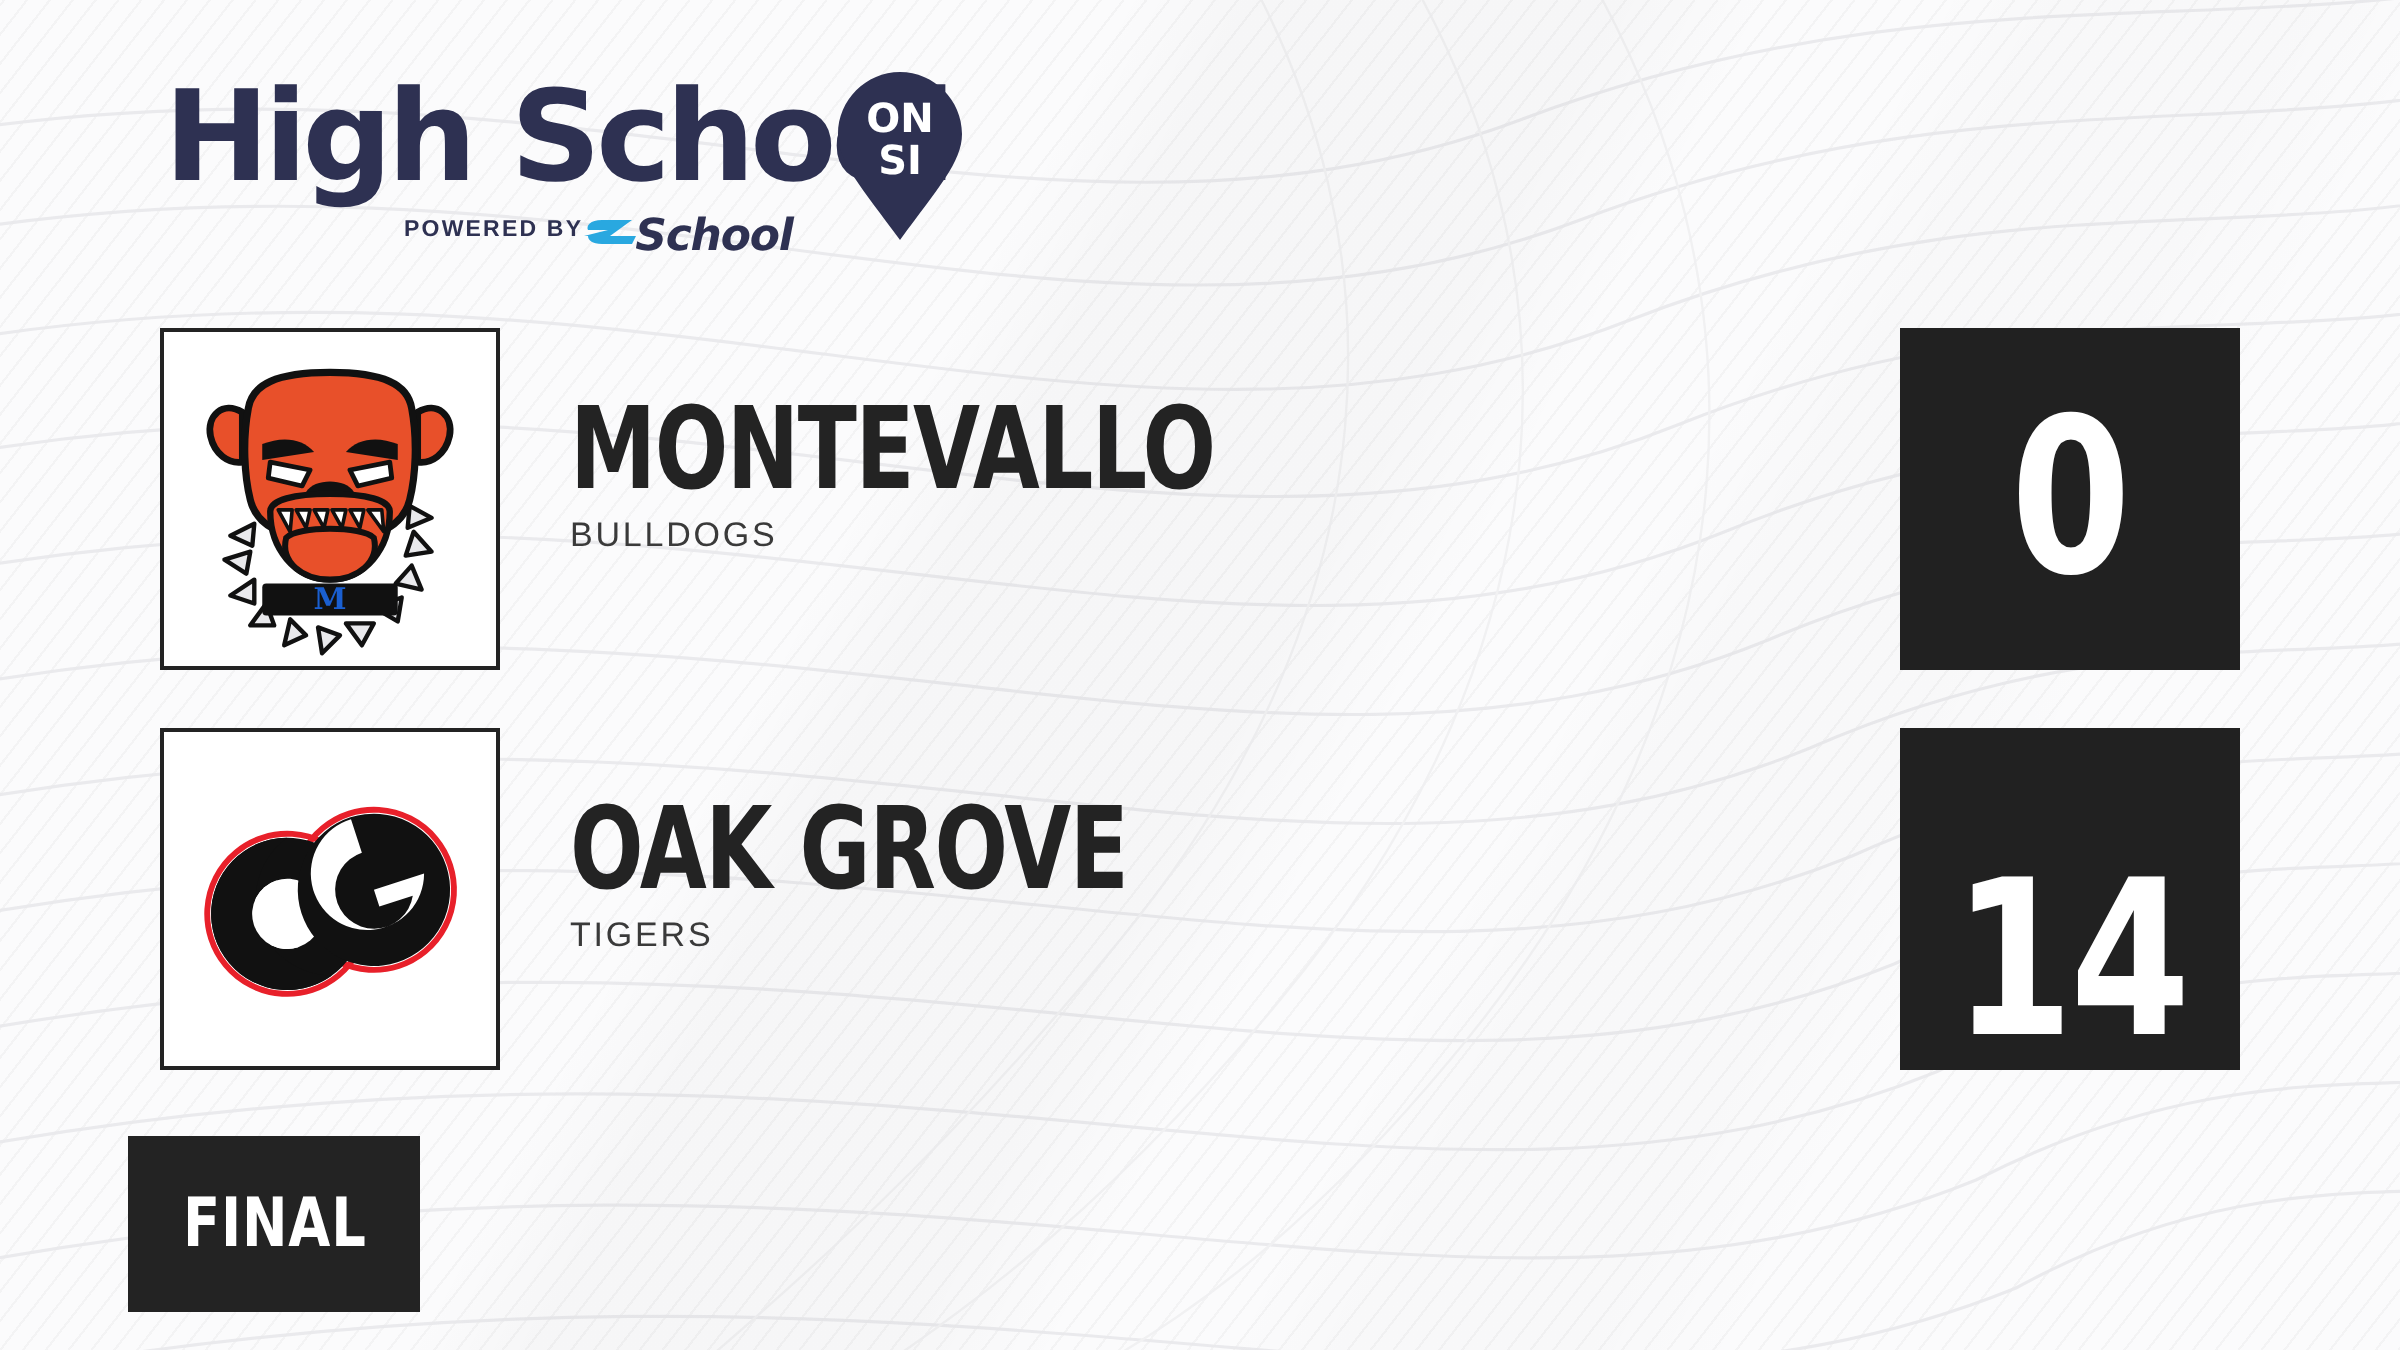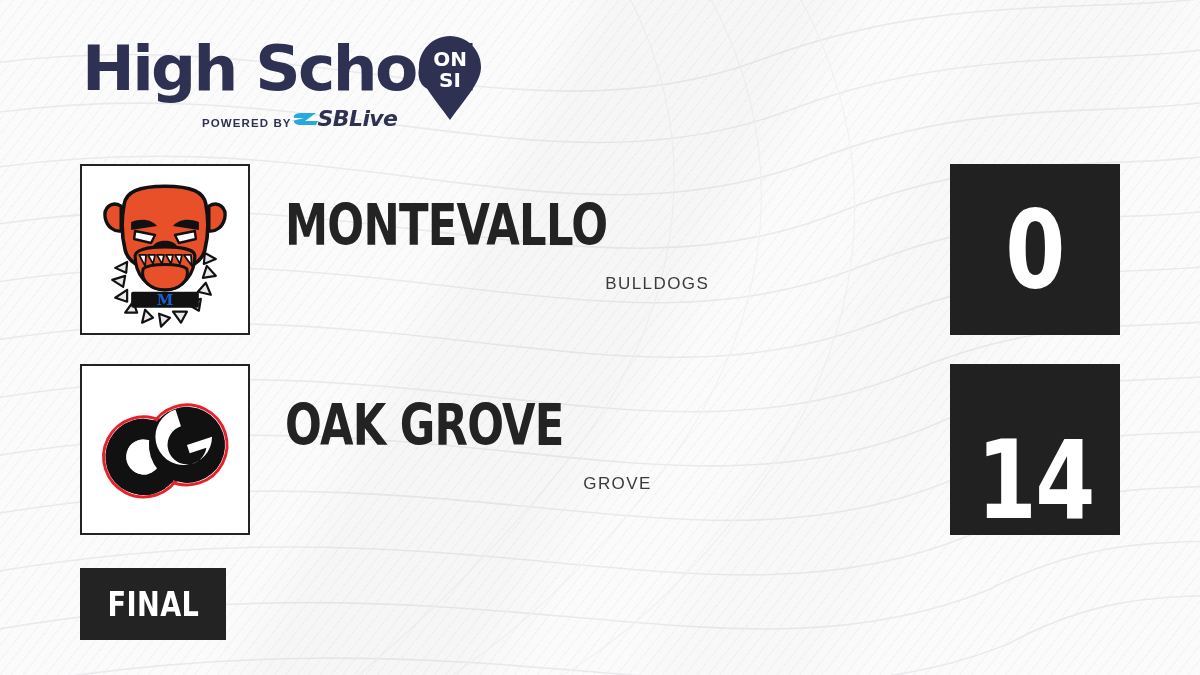--- a/index.html
+++ b/index.html
@@ -53,21 +53,21 @@
     line-height:66px;
     letter-spacing:-2.6px;
     color:#2e3152;
     position:absolute; left:4px; top:0px;
     white-space:nowrap;
   }
   #pin { position:absolute; left:336px; top:-2px; width:72px; height:88px; }
 
   .powered-row {
     position:absolute; left:124px; top:73px;
-    display:flex; align-items:flex-end; gap:0;
+    display:flex; align-items:flex-start; gap:0;
   }
   .powered-txt {
     font-family:"Liberation Sans", sans-serif;
     font-weight:bold; font-size:11.5px;
     letter-spacing:1.1px; color:#2e3152;
   }
   .sbl-mark { width:26px; height:17px; display:block; }
   .sbl-word {
     font-family:"DejaVu Sans", sans-serif;
     font-weight:bold; font-style:italic;
@@ -95,27 +95,26 @@
     font-weight:bold;
     font-size:57px;
     line-height:58px;
     letter-spacing:-1px;
     color:#232323;
     transform:scaleX(.76);
     transform-origin:left center;
     white-space:nowrap;
   }
   .team-mascot {
-    margin-top:20px;
+    margin-top:4px;
     font-family:"Liberation Sans", sans-serif;
     font-size:17px;
     letter-spacing:1.4px;
     color:#3a3a3a;
     white-space:nowrap;
-    text-align:right;
   }
 
   
   .score-box {
     position:absolute;
     left:950px;
     width:170px; height:171px;
     background:#212121;
     display:flex; align-items:center; justify-content:center;
   }
@@ -127,22 +126,22 @@
     font-size:108px;
     line-height:108px;
     color:#ffffff;
     letter-spacing:-2px;
     transform:scaleX(.8);
     transform-origin:center center;
   }
 
   
   #status-banner {
-    position:absolute; left:80px; top:568px;
-    height:72px; display:flex; align-items:stretch;text-align:right;
+    position:absolute; left:64px; top:568px;
+    height:88px; display:flex; align-items:stretch;text-align:right;
   }
   #status-state {
     background:#232323;
     width:146px;
     display:flex; align-items:center; justify-content:center;
   }
   .state-txt {
     font-family:"DejaVu Sans", sans-serif;
     font-weight:bold; font-size:34px; color:#ffffff;
     letter-spacing:.5px;
@@ -201,21 +200,21 @@
       <path d="M36 2 C19 2 5 16 5 33 C5 47 17 60 36 86 C55 60 67 47 67 33 C67 16 53 2 36 2 Z" fill="#2e3152"></path>
       <text x="36" y="32" text-anchor="middle" fill="#ffffff" font-family="DejaVu Sans, sans-serif" font-weight="bold" font-size="20">ON</text>
       <text x="36" y="53" text-anchor="middle" fill="#ffffff" font-family="DejaVu Sans, sans-serif" font-weight="bold" font-size="20">SI</text>
     </svg>
 
     <div class="powered-row">
       <span class="powered-txt">POWERED BY</span>
       <svg class="sbl-mark" viewBox="0 0 26 17">
         <path d="M24 1 L9 1 C3 1 1 4 2 6 L12 6 L0 9 L2 9 C2 11 4 13 9 13 L24 13 L26 9 L13 9 Z" fill="#29a8e0"></path>
       </svg>
-      <span class="sbl-word">SBLive</span>
+      <span class="sbl-word">School</span>
     </div>
   </div>
 
   <div class="logo-box" id="logo-box-1">
     <svg viewBox="0 0 170 171">
       <g transform="translate(85,88) scale(1.02)">
 
         <g fill="#e9e9ec" stroke="#111111" stroke-width="2.2" stroke-linejoin="round">
           <path d="M-38,10 l-12,6 l11,5 z"></path>
           <path d="M-40,24 l-13,4 l11,7 z"></path>
@@ -283,21 +282,21 @@
         <path d="M23,-18 a20,20 0 1,0 18,29 l-18,0 l0,-9 l27,0 a29,29 0 1,1 -27,-38 z" fill="#ffffff"></path>
 
         <path d="M-23,-39 a39,39 0 0,0 0,78 a39,39 0 0,0 12,-1.9 a39,39 0 0,1 0,-74.2 a39,39 0 0,0 -12,-1.9 z" fill="#111111"></path>
         <path d="M-41,0 a18,18 0 0,1 18,-18 l0,9 a9,9 0 0,0 0,18 l0,9 a18,18 0 0,1 -18,-18 z" fill="#ffffff"></path>
       </g>
     </svg>
   </div>
 
   <div class="team-text" id="team-text-2">
     <div class="team-name">OAK GROVE</div>
-    <div class="team-mascot">GROVE</div>
+    <div class="team-mascot">TIGERS</div>
   </div>
 
   <div class="score-box" id="score-box-1">
     <span class="score-val">0</span>
   </div>
   <div class="score-box" id="score-box-2">
     <span class="score-val">14</span>
   </div>
 
   <div id="status-banner">

